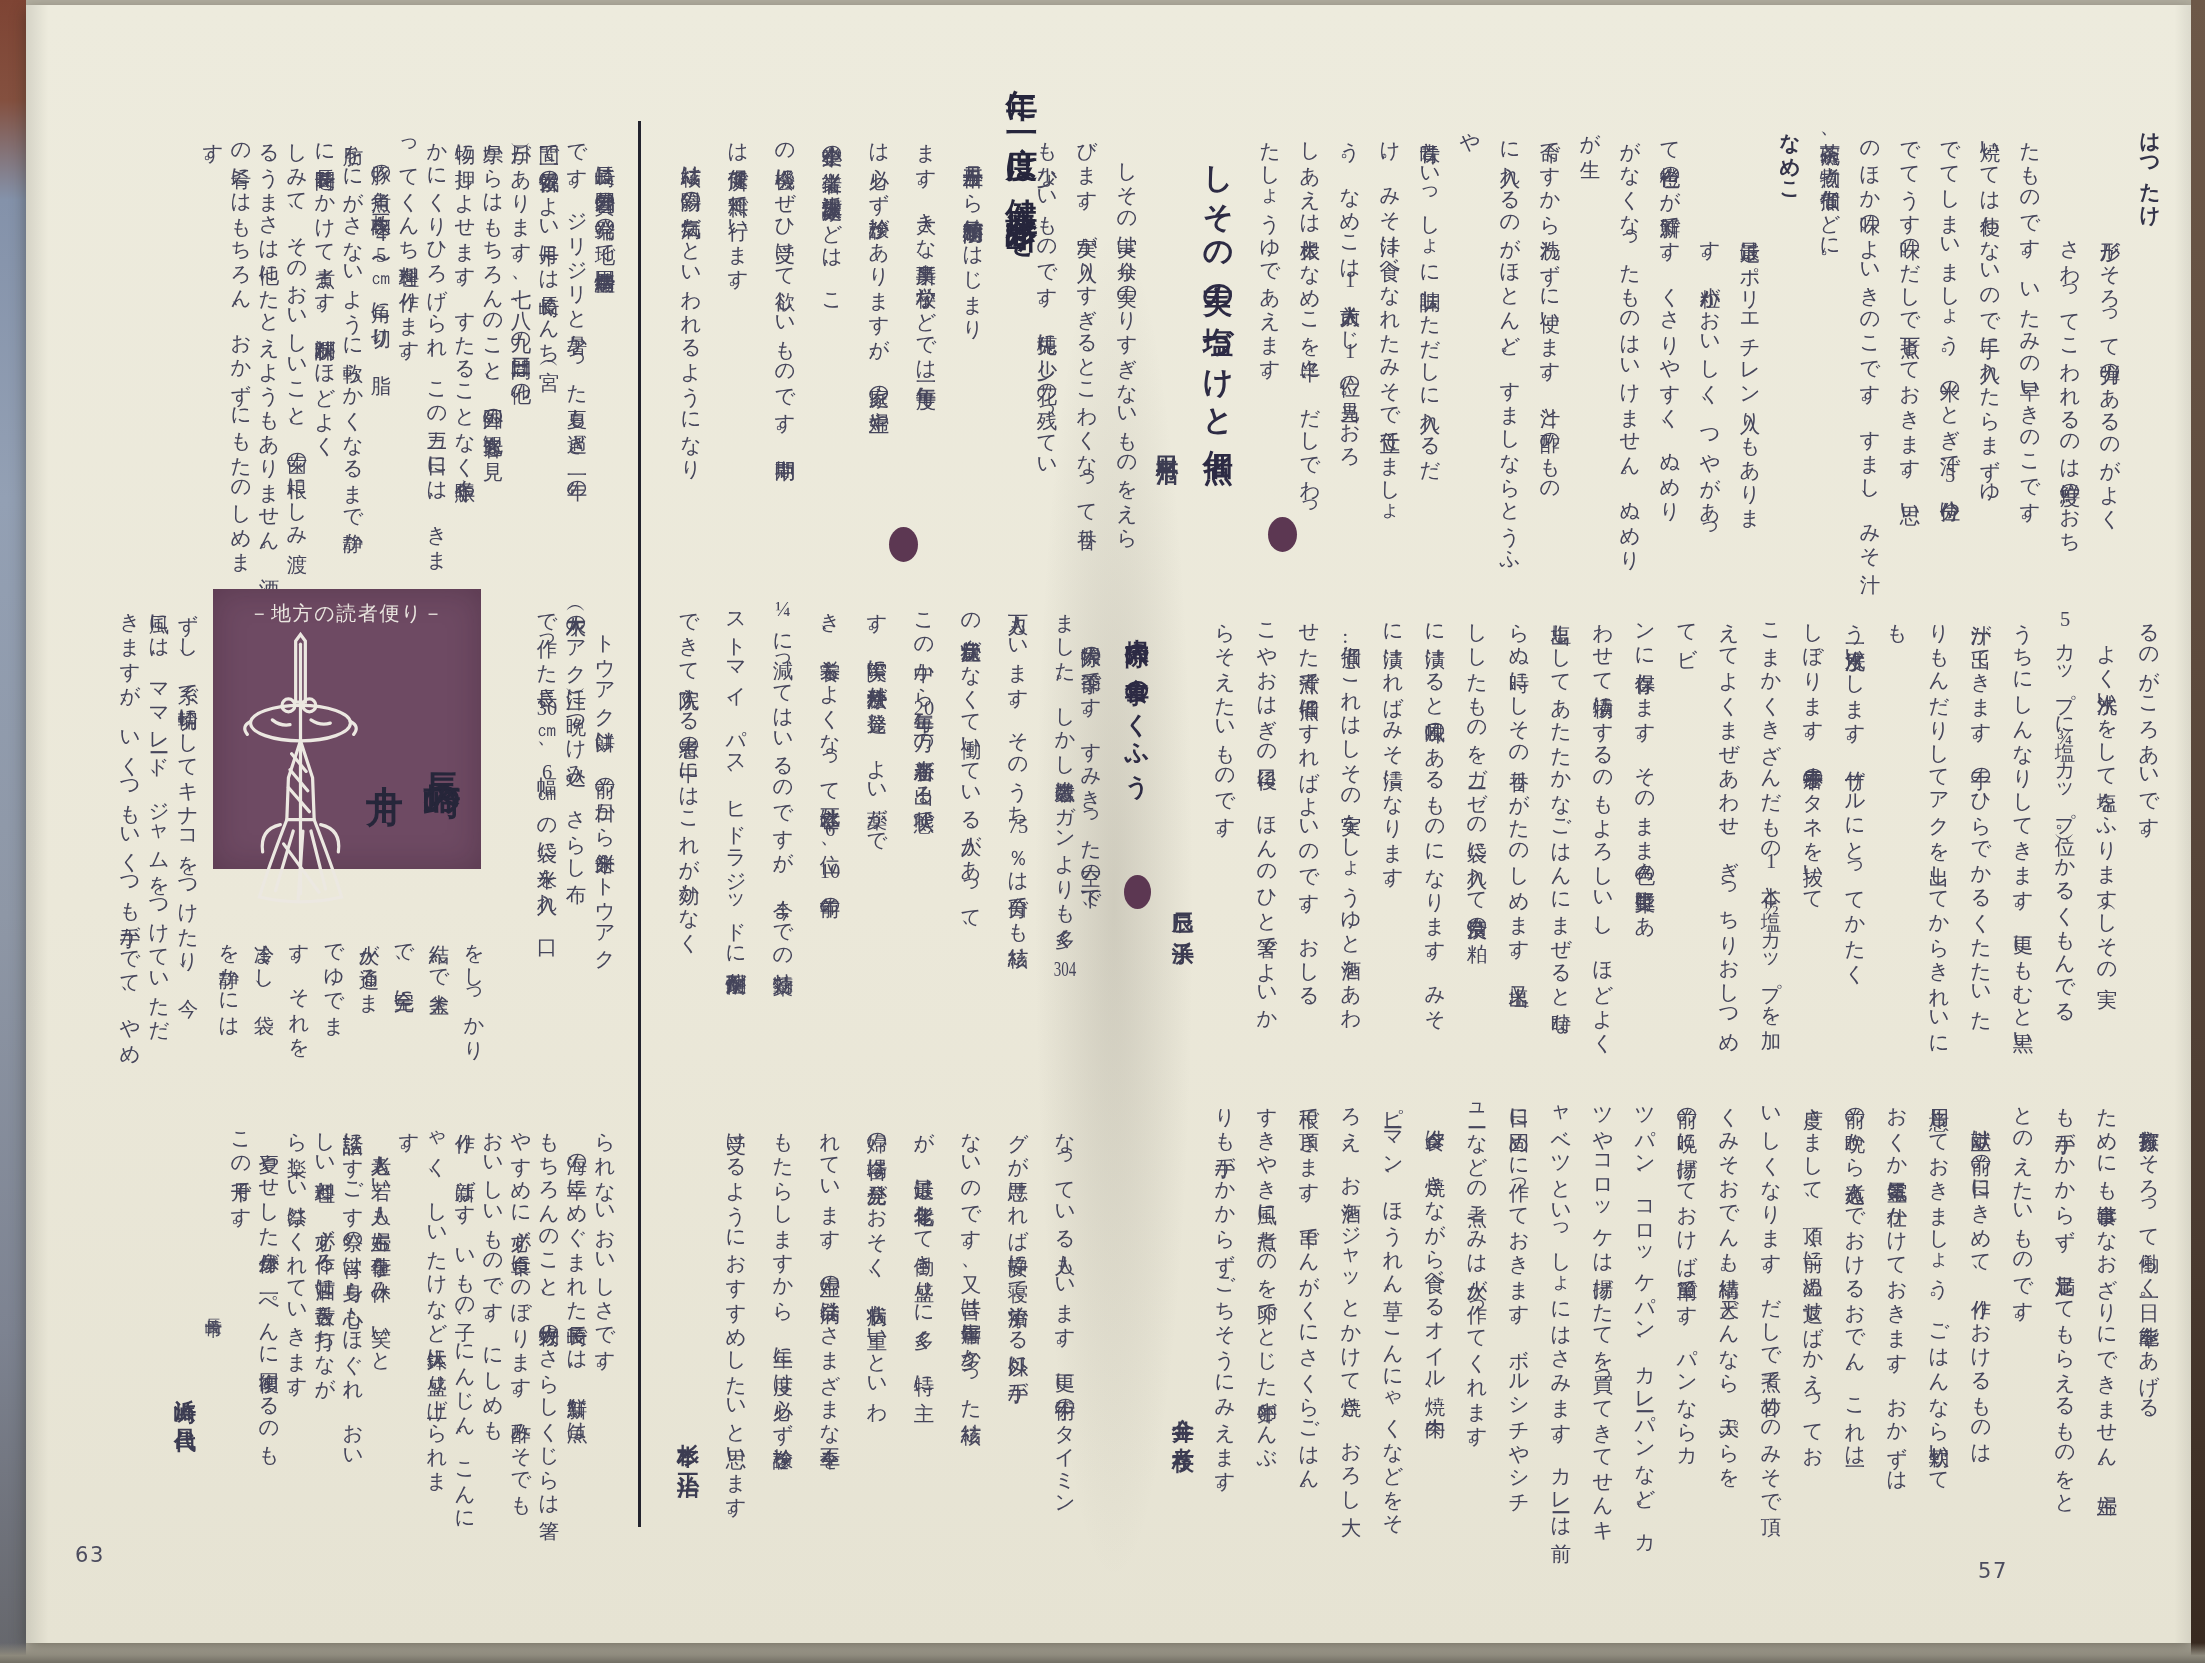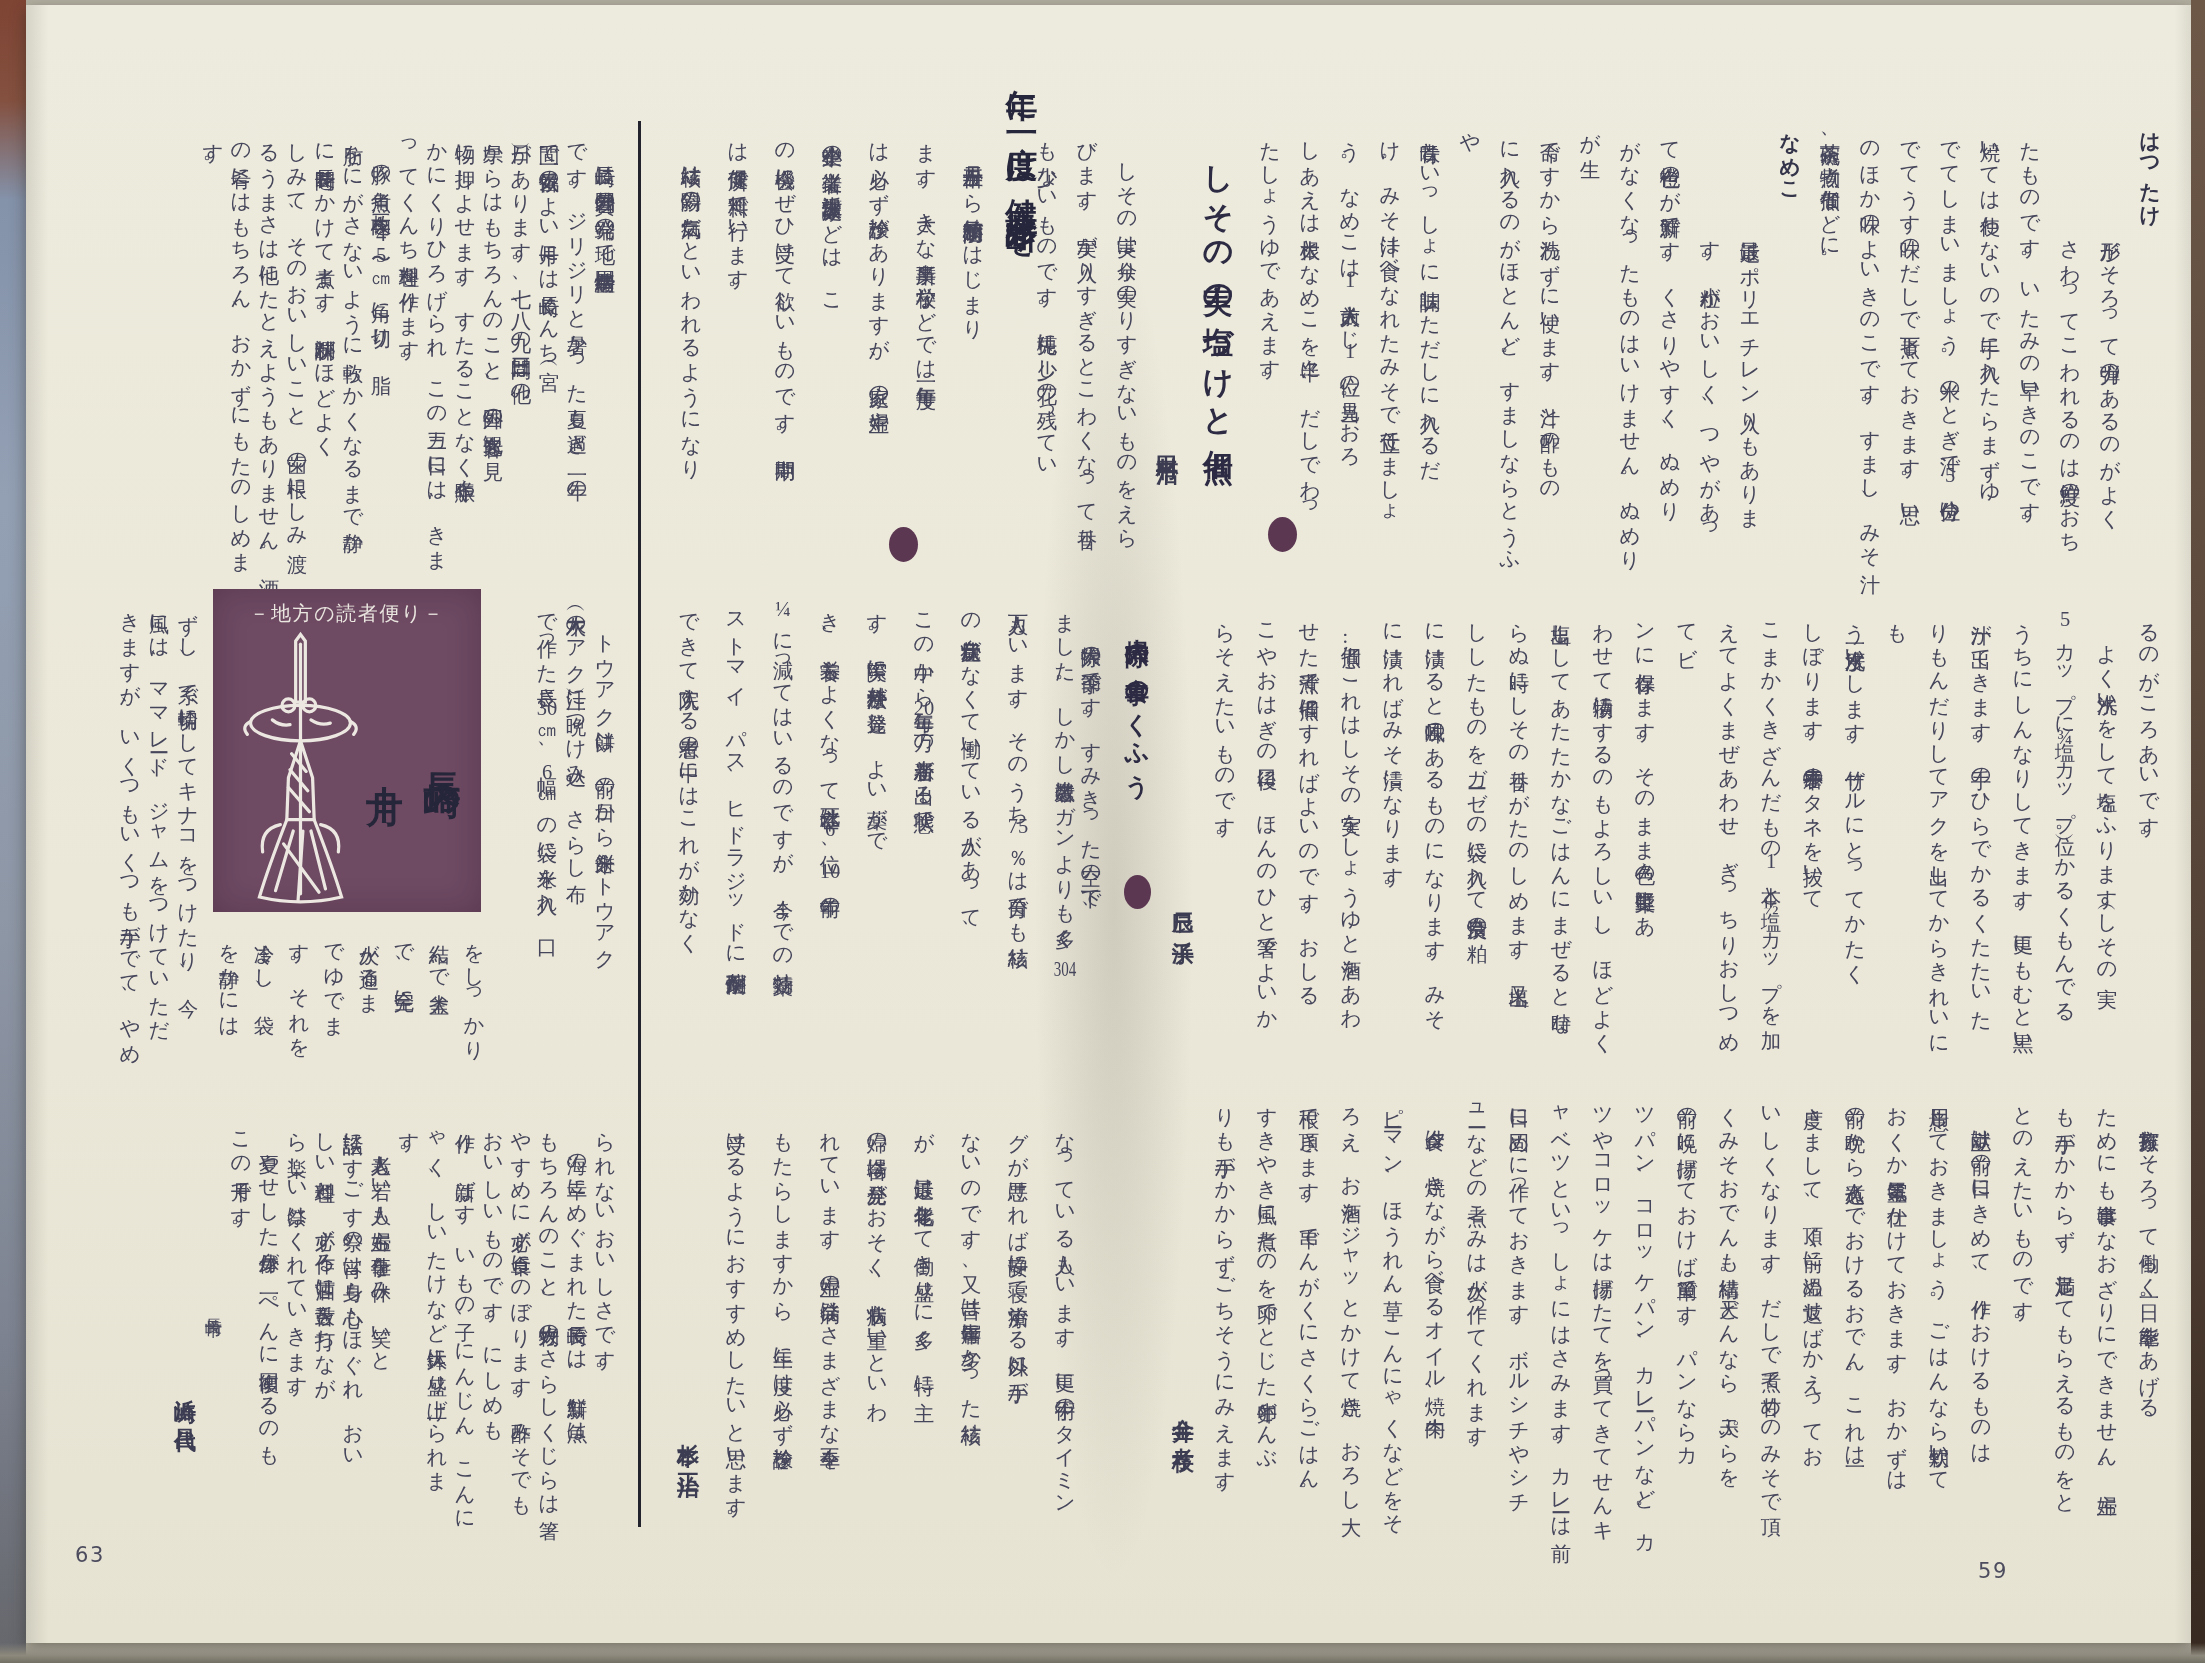--- a/index.html
+++ b/index.html
@@ -32,21 +32,21 @@
   .tcy{text-combine-upright:all;}
   .dot-inline{display:inline-block;width:27px;height:34px;border-radius:50%;
     background:#5c3752;margin-top:87px;}
   .dot-abs{position:absolute;width:29px;height:35px;border-radius:50%;background:#5c3752;}
   
   #kenko-title{position:absolute;left:1000px;top:64px;writing-mode:vertical-rl;
     font-size:32px;font-weight:bold;letter-spacing:7.2px;color:#26263c;}
   
   #rule{position:absolute;left:638px;top:121px;width:3.2px;height:1406px;background:#23232e;}
   
-  #letter-box{position:absolute;left:213px;top:589px;width:268px;height:323px;
+  #letter-box{position:absolute;left:213px;top:589px;width:268px;height:280px;
     background:#6e4a63;box-shadow:inset 0 0 32px rgba(30,10,25,.25);}
   #box-banner{position:absolute;left:0;top:11.3px;width:100%;text-align:center;
     color:#eae6e0;font-size:20px;letter-spacing:1.6px;}
   .box-title-col{position:absolute;writing-mode:vertical-rl;font-size:37px;
     font-weight:bold;letter-spacing:8.9px;color:#26263a;}
   #box-title-1{right:14.5px;top:154px;}
   #box-title-2{right:72px;top:167px;}
   #box-illu{position:absolute;left:11.3px;top:39px;}
   
   .pagenum{position:absolute;font-family:"DejaVu Sans",sans-serif;
@@ -136,21 +136,21 @@
       <div class="vcol">ューなどの煮こみは火が作ってくれます。</div>
       <div class="vcol" style="text-indent: 1em;">夕食は、焼きながら食べるオイル焼、牛肉</div>
       <div class="vcol">ピーマン、ほうれん草、こんにゃくなどをそ</div>
       <div class="vcol">ろえ、お酒をジャッとかけて焼き、おろし大</div>
       <div class="vcol">根で頂きます。串でんがくにさくらごはん。</div>
       <div class="vcol">すきやき風に煮たのを卵でとじた牛卵どんぶ</div>
       <div class="vcol">りも手がかからずごちそうにみえます。</div>
       <div class="vcol author" style="text-indent: 14em;">金井　孝枝</div>
     </div>
   <div class="dot-abs" style="left:1268px;top:517px;"></div>
-  <div class="pagenum" id="pn88">59</div>
+  <div class="pagenum" id="pn88">57</div>
 
   <div id="kenko-title">年に一度は健康診断を</div>
   <div class="band" style="right:1209px;top:129px;width:348px;height:439px;--pitch:47px;">
       <div class="vcol" style="text-indent: 1em;">十月二十五日から結核予防週間がはじまり</div>
       <div class="vcol">ます。大きな事業所、学校などでは毎年一度</div>
       <div class="vcol">は必らず検診がありますが、家庭の主婦や、</div>
       <div class="vcol">中小企業の従業者、生活保護家庭などは、こ</div>
       <div class="vcol">の機会にぜひ受けて欲しいものです。期間中</div>
       <div class="vcol">は保健所で無料で行います。</div>
       <div class="vcol" style="text-indent: 1em;">結核は斜陽の病気だといわれるようになり</div>

